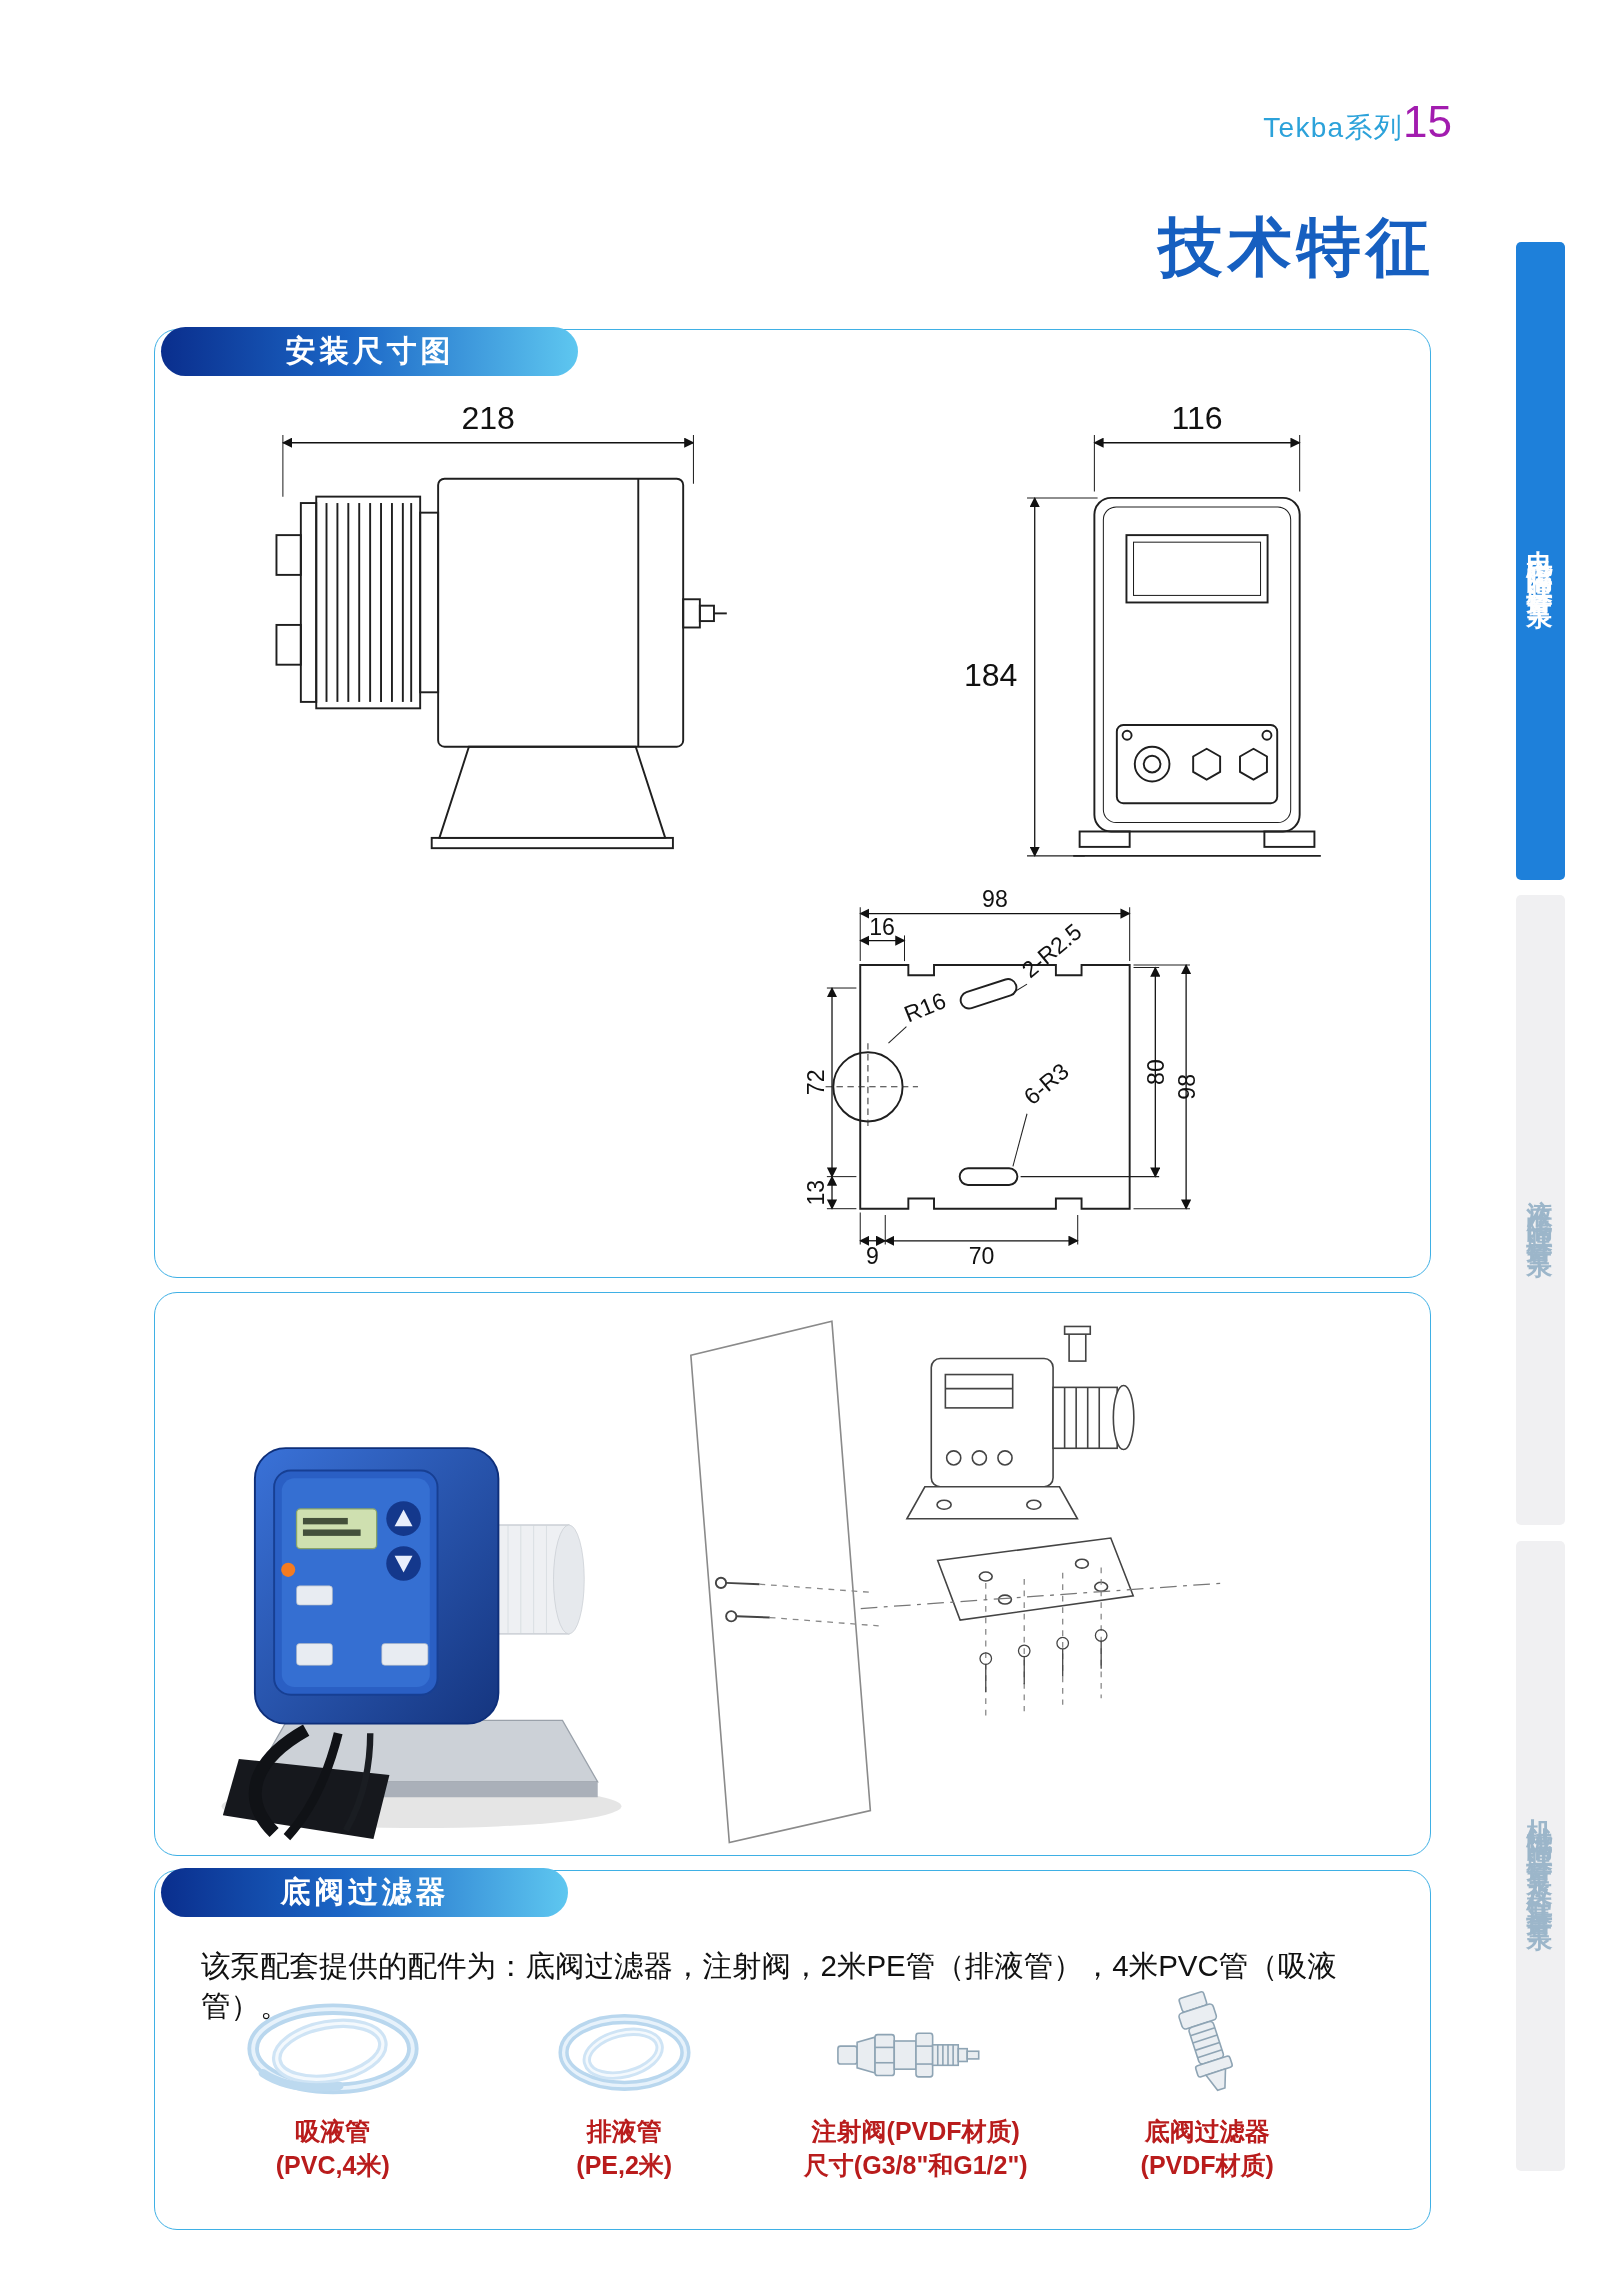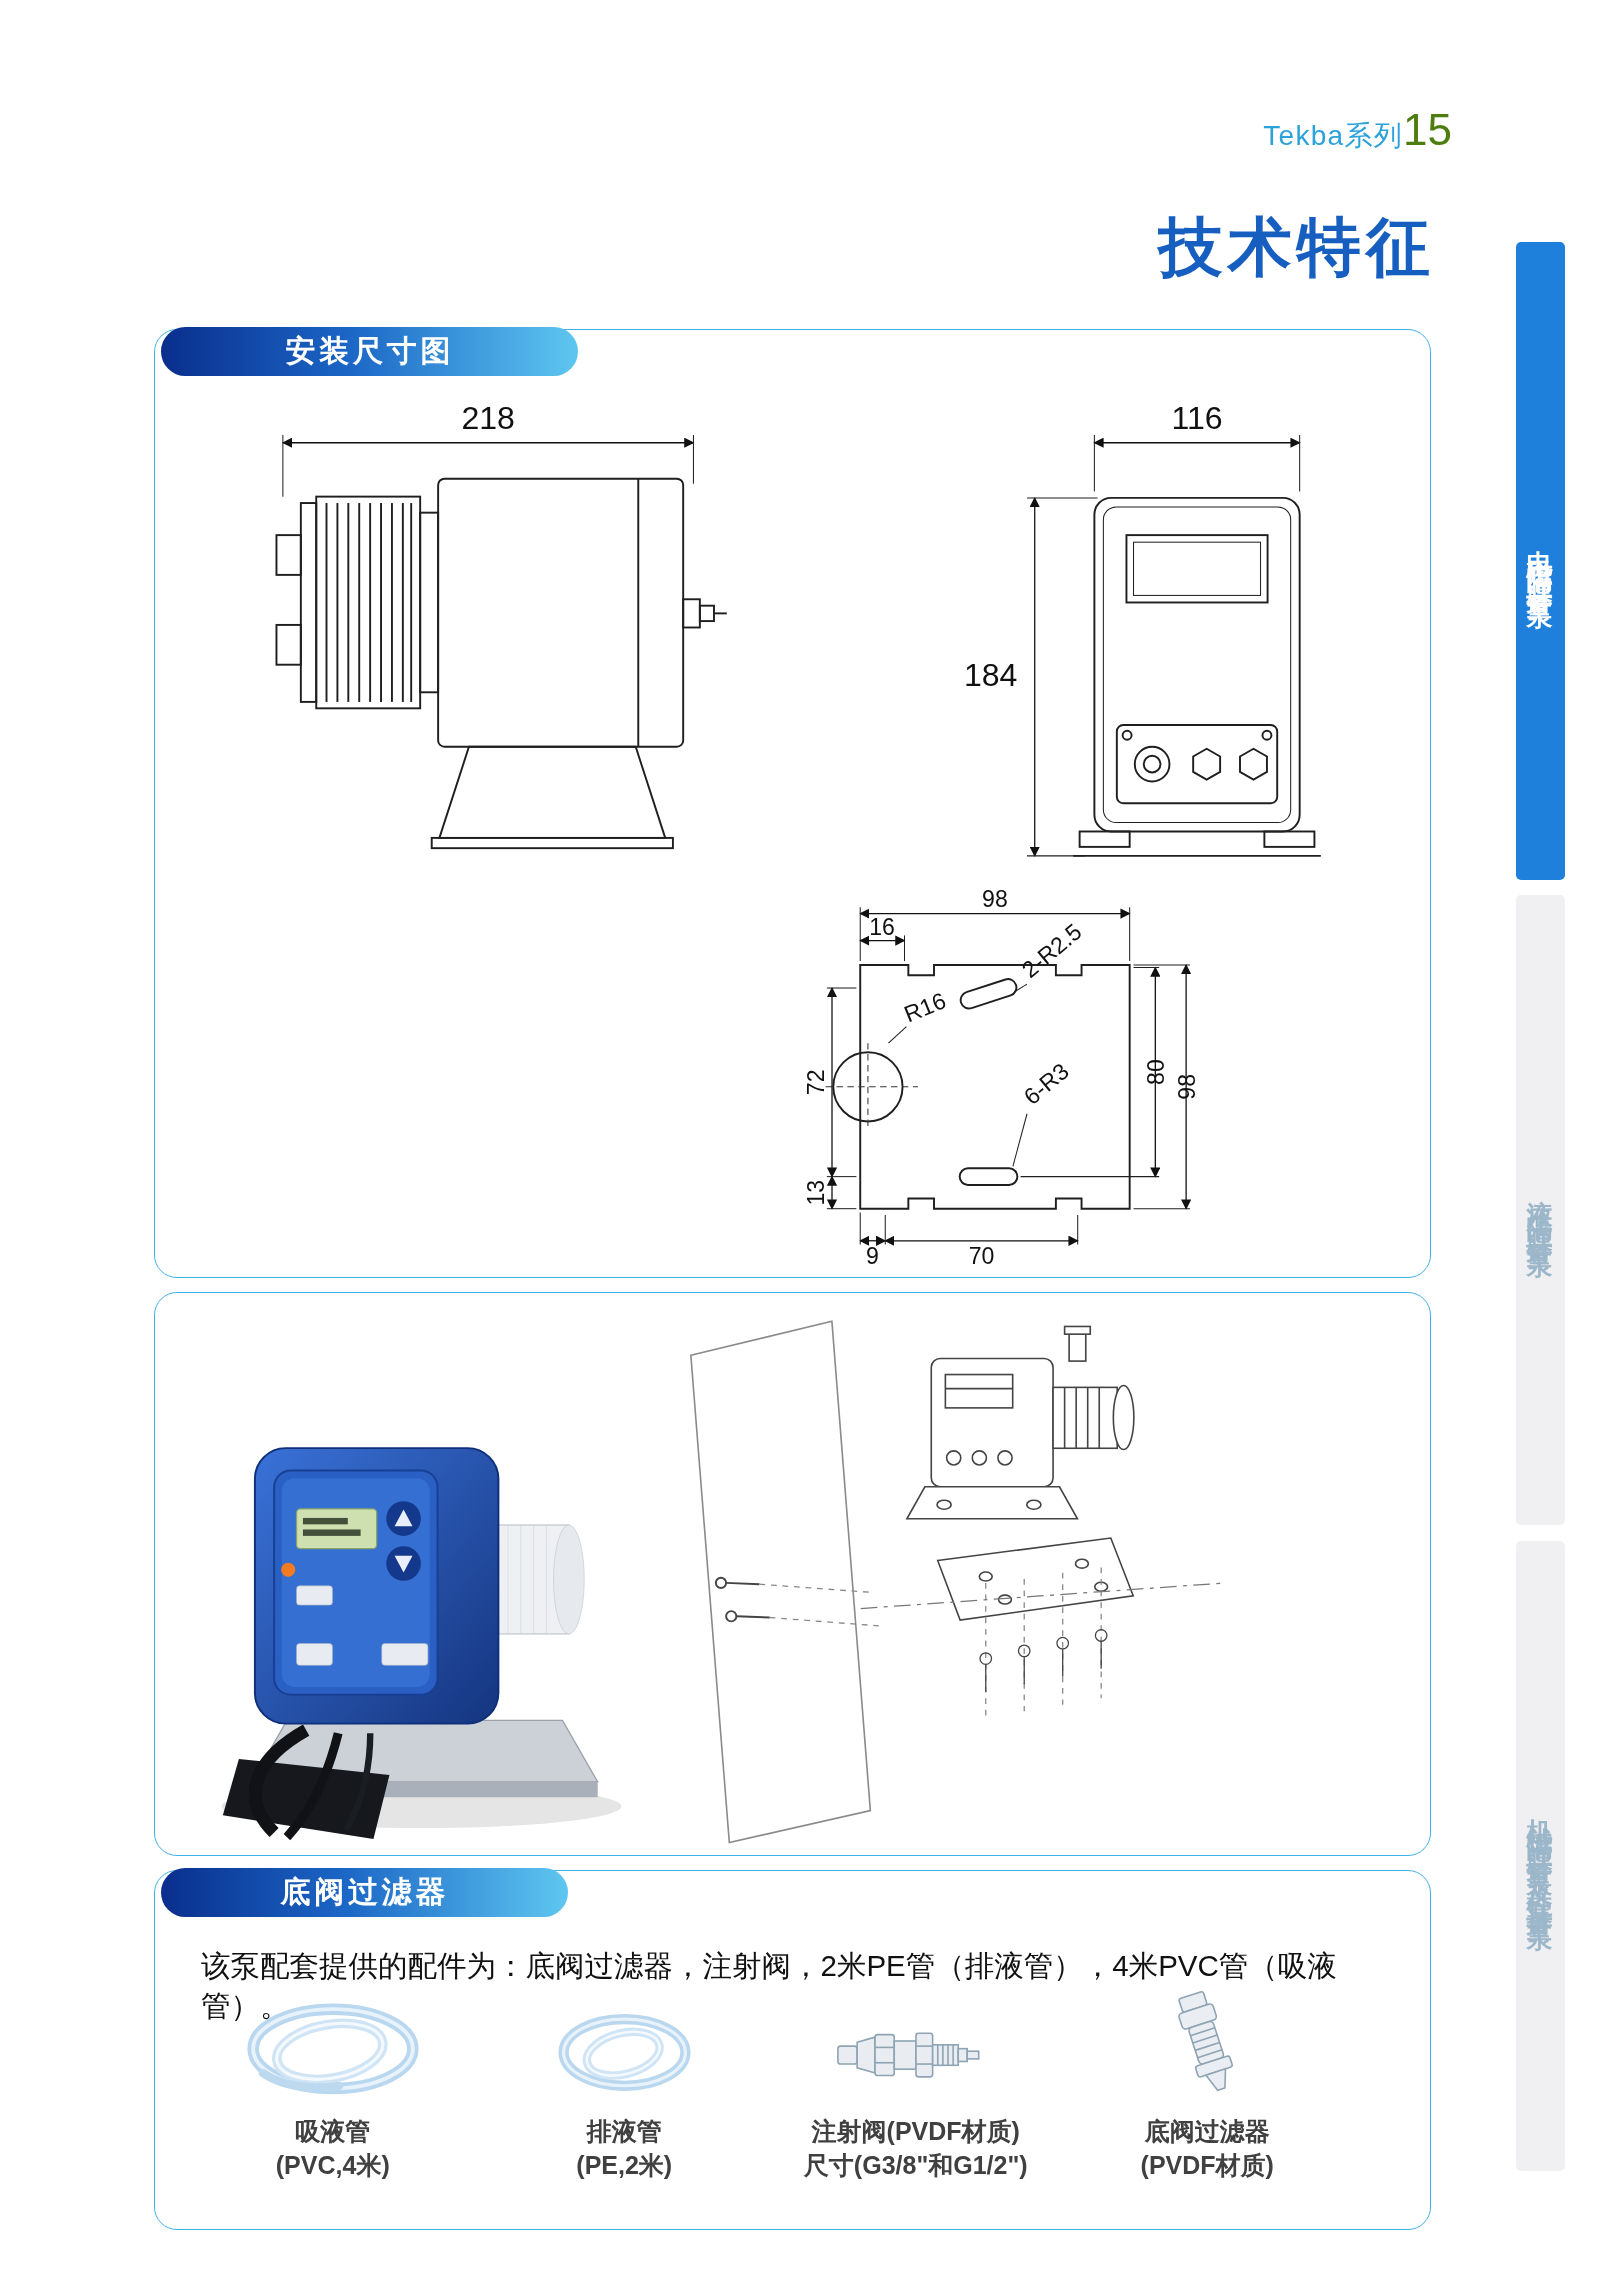--- a/index.html
+++ b/index.html
@@ -5,21 +5,21 @@
   * { box-sizing: border-box; }
   html,body { margin:0; padding:0; }
   body {
     width:1614px; height:2295px; position:relative; background:#ffffff;
     font-family:"Liberation Sans", sans-serif; overflow:hidden;
   }
 
   
   .series-line { position:absolute; top:97px; right:162px; display:flex; align-items:baseline; }
   .series-name, .series-cn { font-size:28px; color:#2ca2da; letter-spacing:1.3px; }
-  .page-num { font-size:44px; color:#4d7c0f;margin-top:8px; }
+  .page-num { font-size:44px; color:#a21caf; }
   .page-title { position:absolute; top:187px; right:162px; margin:17px; font-size:64px; font-weight:bold;
     color:#165fc0; letter-spacing:5.1px; }
 
   
   .side-tab { position:absolute; left:1516px; width:49px; border-radius:5.1px;
     display:flex; align-items:center; justify-content:center; }
   .side-tab span { writing-mode:vertical-rl; text-orientation:upright; font-size:26px; font-weight:bold; letter-spacing:9px; }
   .tab-active  { top:242px;  height:638px; background:#1e80da; color:#ffffff; }
   .tab-idle-1  { top:895px; height:630px; background:#f0f0f2; color:#9cb6ca; }
   .tab-idle-2  { top:1541px; height:630px; background:#f0f0f2; color:#9cb6ca; }
@@ -48,21 +48,21 @@
 
   
   .photo-wrap { position:absolute; left:23px; top:81px; width:487px; height:475px; }
   .wall-wrap  { position:absolute; left:507px; top:14px; width:577px; height:539px; }
 
   
   .acc-desc { position:absolute; left:46px; top:46px; width:1219px; font-size:29.5px; color:#111; }
   .acc-items { position:absolute; left:32px; right:77px; top:106px; display:flex; }
   .acc-item { flex:1 1 25%; display:flex; flex-direction:column; align-items:center; }
   .acc-img { height:128px; display:flex; align-items:flex-end; justify-content:center; }
-  .acc-label { margin-top:10.3px; text-align:center; font-size:25px; font-weight:bold; color:#404040; line-height:1.35; }
+  .acc-label { margin-top:10.3px; text-align:center; font-size:25px; font-weight:bold; color:#b91c1c; line-height:1.35; }
 </style>
 </head>
 <body>
 
 <div>
 
   <div class="series-line">
     <span class="series-name">Tekba</span>
     <span class="series-cn">系列</span>
     <span class="page-num">15</span>

